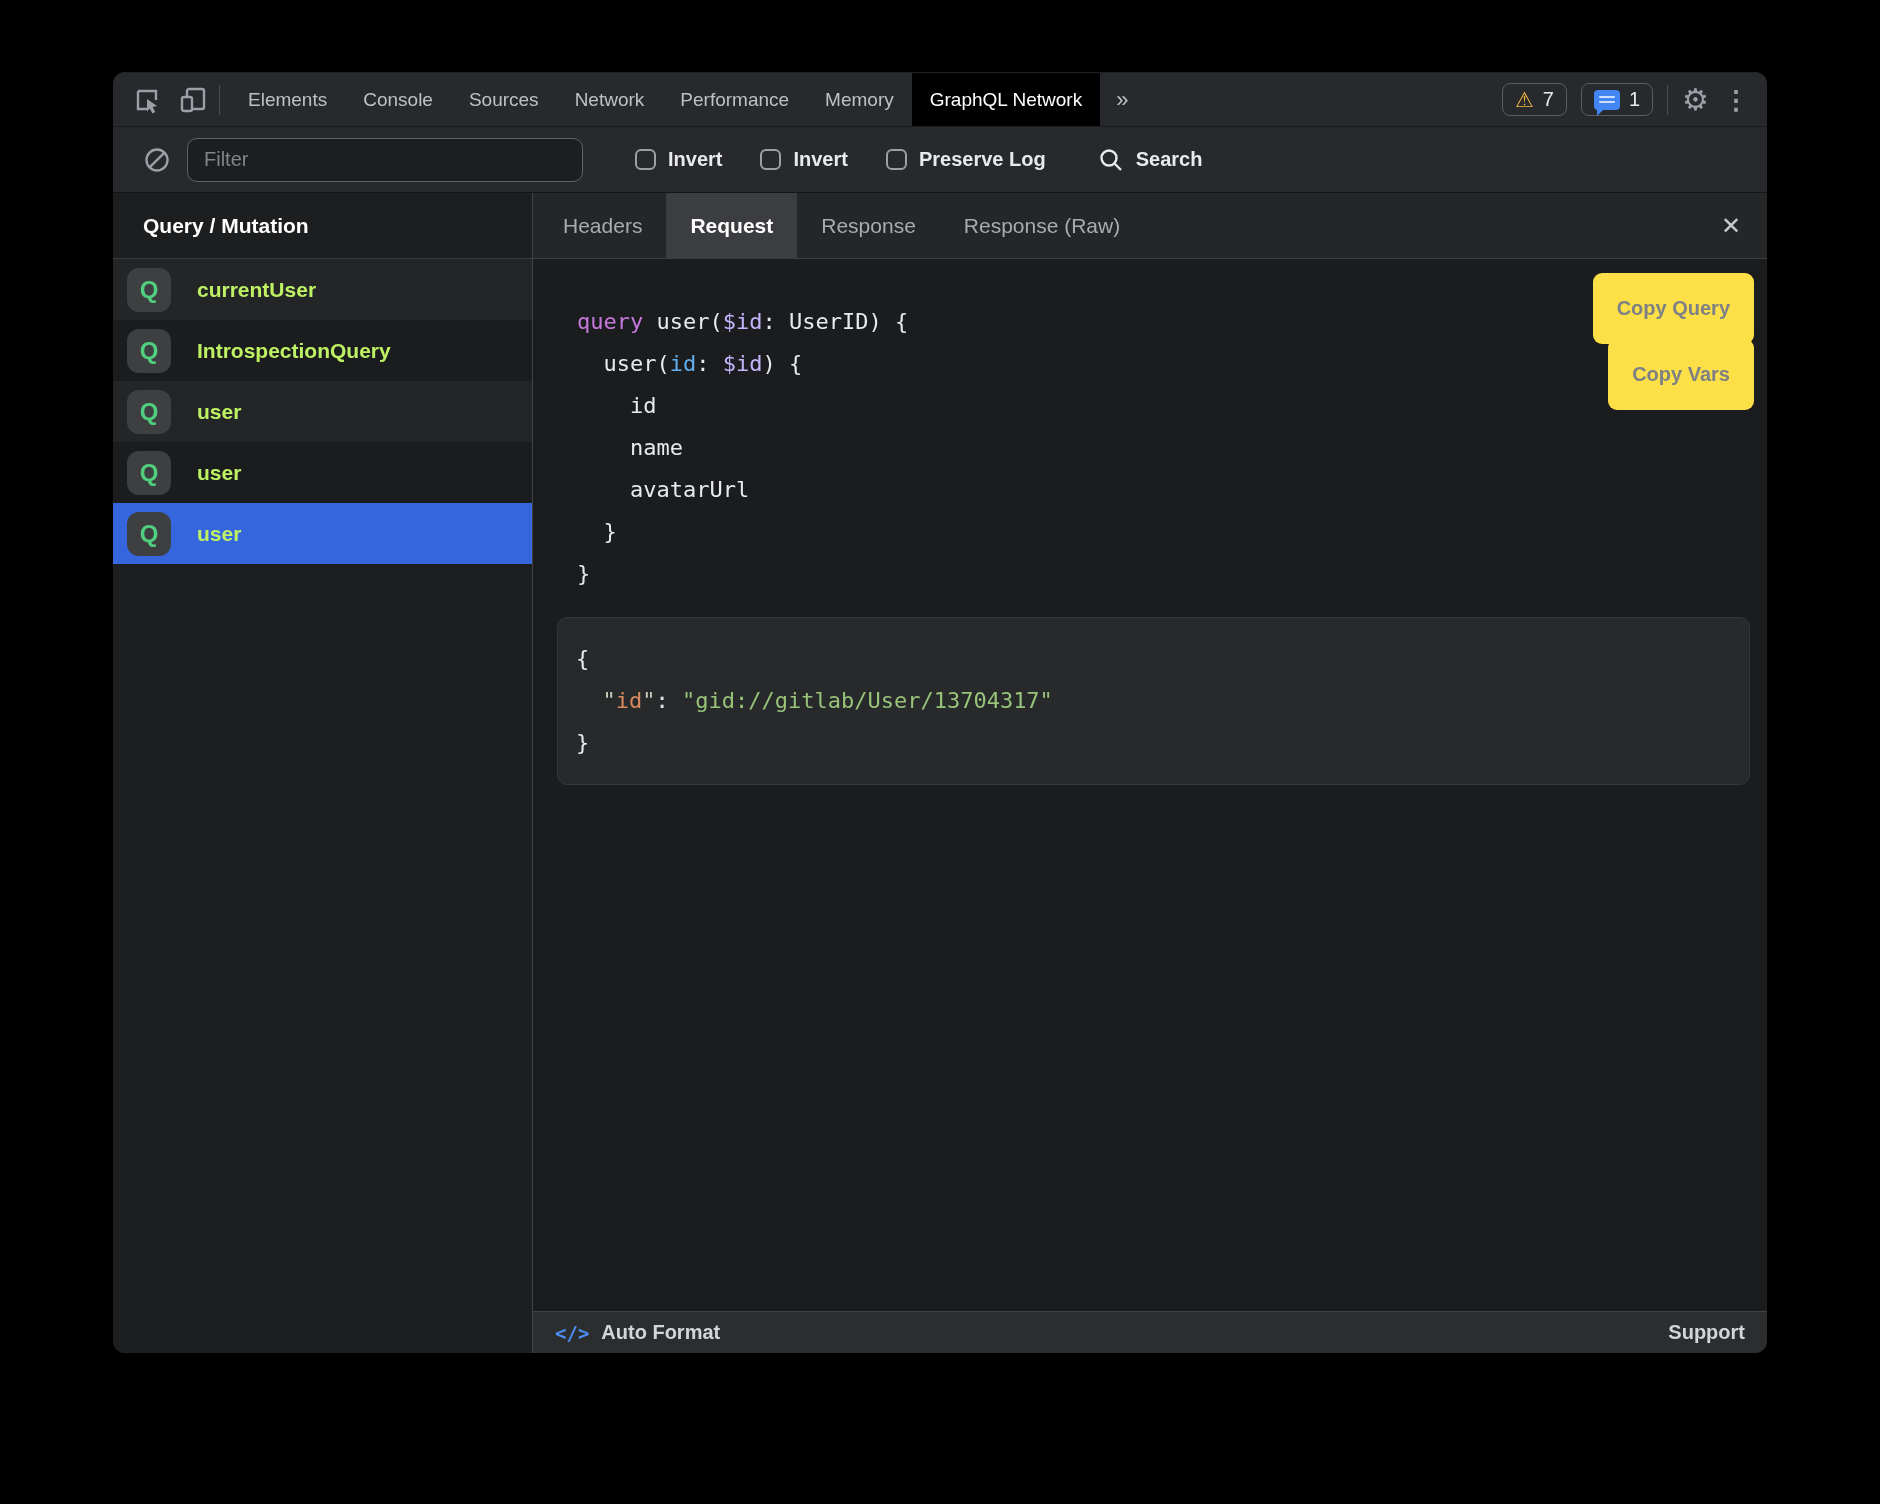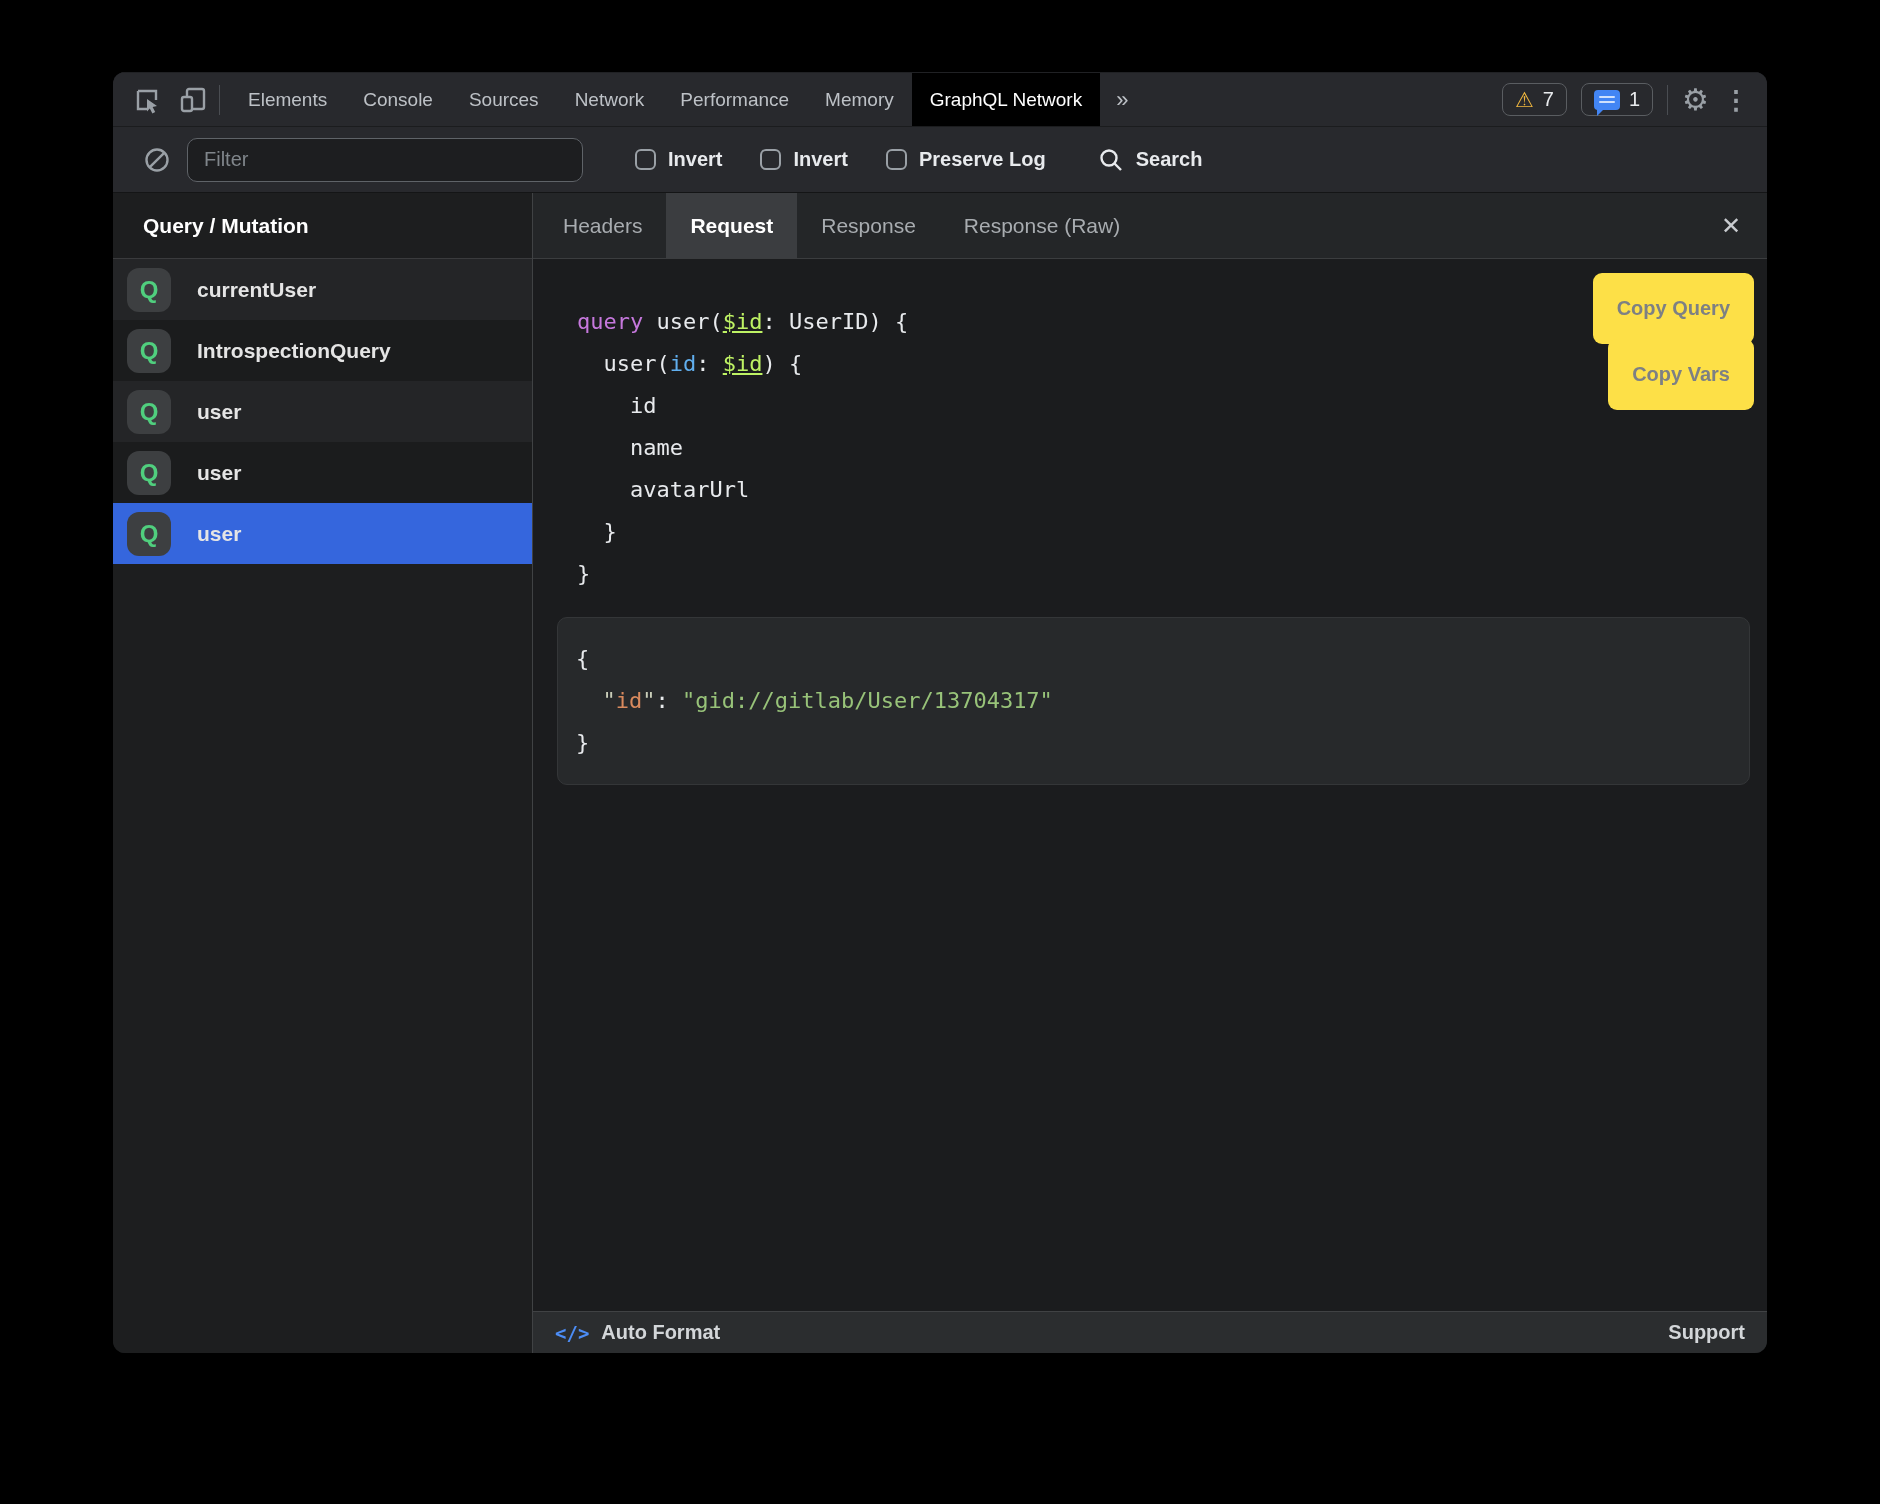--- a/index.html
+++ b/index.html
@@ -45,34 +45,34 @@
 
   
   .main { flex:1; display:flex; border-top:1px solid #141516; min-height:0; }
   .sidebar { width:420px; flex:0 0 auto; background:#1d1e1f; border-right:1px solid #404244; display:flex; flex-direction:column; }
   .side-header { height:66px; display:flex; align-items:center; padding-left:30px; color:#fff; font-size:21px; font-weight:bold; border-bottom:1px solid #3a3b3d; }
   .srow { height:61px; display:flex; align-items:center; padding-left:14px; gap:26px; cursor:default; }
   .srow:nth-child(odd) { background:#242527; }
   .srow:nth-child(even) { background:#1b1c1d; }
   .srow.selected { background:#3566dd; }
   .qbadge { width:44px; height:44px; background:#3d3f41; border-radius:12px; display:flex; align-items:center; justify-content:center; color:#50cf7e; font-weight:bold; font-size:24px; }
-  .srow .name { color:#e5e5e5; font-size:21px; font-weight:bold; }
+  .srow .name { color:#bef264; font-size:21px; font-weight:bold; }
 
   
   .rightpanel { flex:1; display:flex; flex-direction:column; min-width:0; }
   .rtabs { height:66px; background:#242628; border-bottom:1px solid #3b3d3f; display:flex; align-items:center; padding-left:6px; flex:0 0 auto; }
   .rtab { height:100%; display:flex; align-items:center; padding:0 24px; color:#a8acb0; font-size:21px; white-space:nowrap; }
   .rtab.active { background:#3b3d40; color:#fff; font-weight:bold; }
   .rclose { margin-left:auto; margin-right:26px; color:#c8cbcf; font-size:24px; }
 
   .content { flex:1; background:#1b1c1e; position:relative; overflow:hidden; padding-top:42px; }
   .codeblock { margin-left:44px; font-family:"DejaVu Sans Mono", monospace; font-size:22px; line-height:42px; }
   .codeline { white-space:pre; color:#e8eaed; }
   .tok-kw { color:#c678dd; }
-  .tok-var { color:#bef264;text-decoration:underline; }
+  .tok-var { color:#c4b5fd; }
   .tok-arg { color:#61afef; }
   .tok-plain { color:#e8eaed; }
   .tok-key { color:#d98a5e; }
   .tok-q { color:#c9cdb9; }
   .tok-str { color:#98c379; }
 
   .varsbox { margin:22px 17px 0 24px; background:#27292b; border:1px solid #343638; border-radius:10px; padding:20px 20px 20px 18px;
              font-family:"DejaVu Sans Mono", monospace; font-size:22px; line-height:42px; }
 
   .copybtn { position:absolute; background:#fde047; border:none; border-radius:9px; color:#7d8084; font-size:20px; font-weight:bold;

